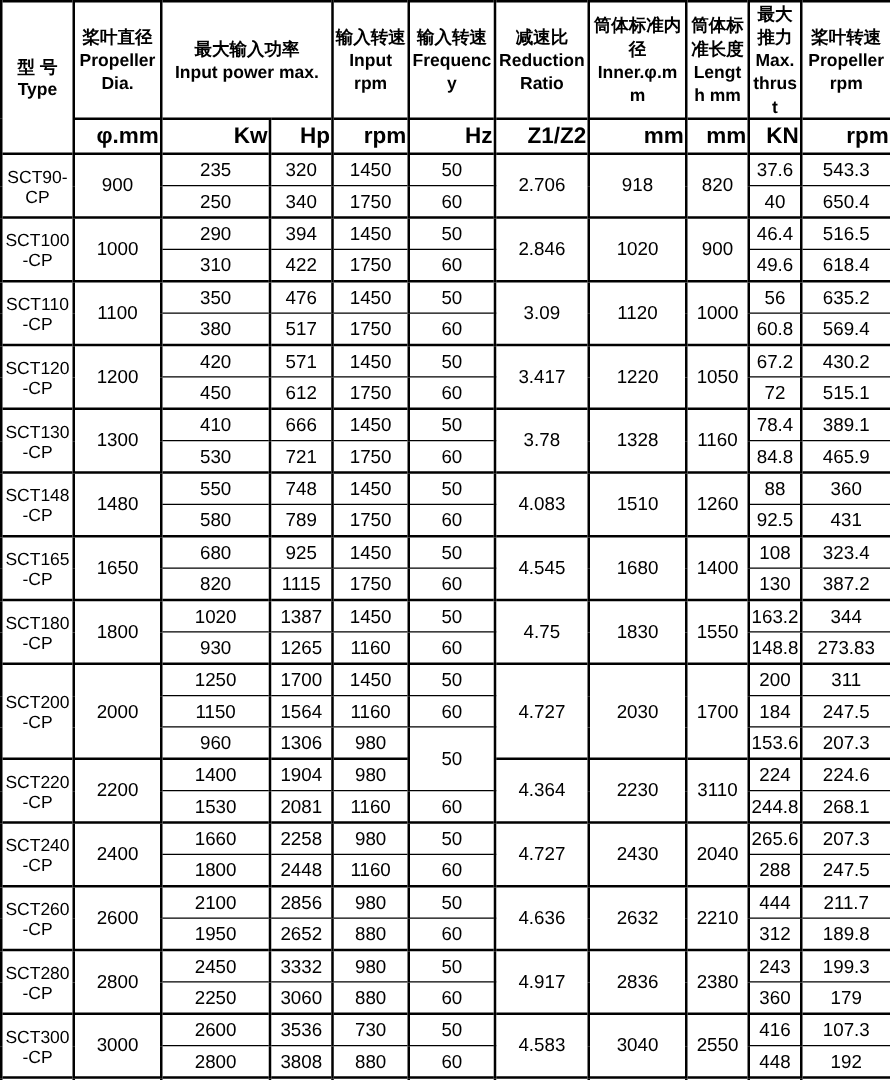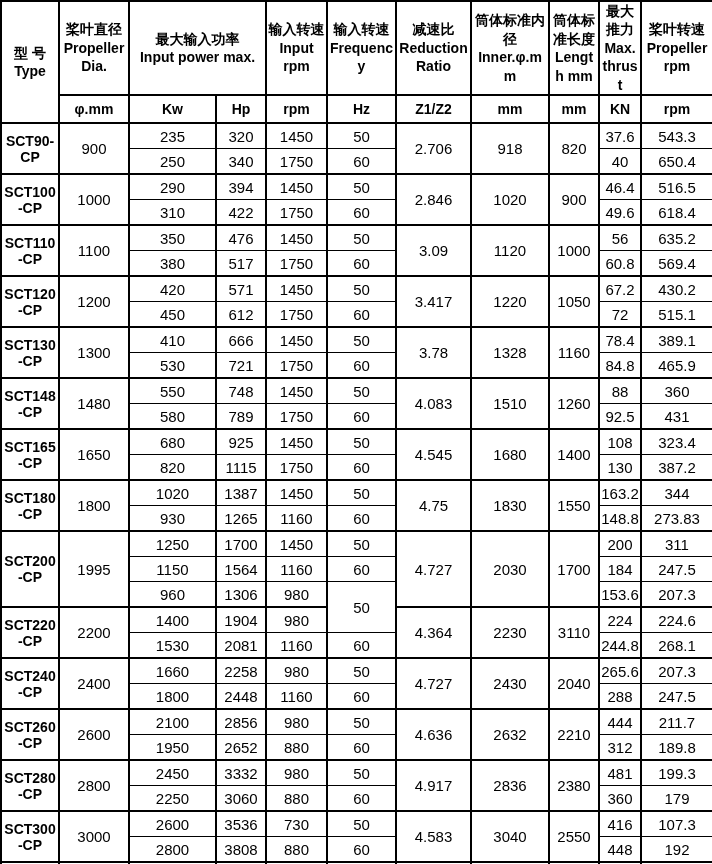--- a/index.html
+++ b/index.html
@@ -14,23 +14,23 @@
   }
   th, td {
     border-left: 2px solid #000;
     text-align: center;
     vertical-align: middle;
     padding: 0 1px;
     overflow: hidden;
   }
   thead th { font-weight: bold; font-size: 14px; line-height: 1.32; }
   tr.main-header th { height: 88px; }
-  tr.units th { border-top: 2px solid #000; height: 26px; font-size: 14px; }
+  tr.units th { border-top: 2px solid #000; height: 26px; font-size: 18px; text-align: right; }
   tbody td { font-size: 15px; height: 24px; line-height: 1.15; }
-  tbody td.model { font-weight: bold; font-size: 14px; overflow-wrap: anywhere; }
+  tbody td.model { font-weight: normal; font-size: 14px; overflow-wrap: anywhere; }
   tbody tr.group-start td { border-top: 2px solid #000; }
   tbody tr.sub td { border-top: 1px solid #000; }
   .hd-en { overflow-wrap: anywhere; }
 </style>
 </head>
 <body>
 
 <table>
   <colgroup>
     <col style="width:58px">
@@ -265,21 +265,21 @@
       <tr class="sub">
         <td>930</td>
         <td>1265</td>
         <td>1160</td>
         <td>60</td>
         <td>148.8</td>
         <td>273.83</td>
       </tr>
       <tr class="group-start">
         <td rowspan="3" class="model">SCT200-CP</td>
-        <td rowspan="3">1995</td>
+        <td rowspan="3">2000</td>
         <td>1250</td>
         <td>1700</td>
         <td>1450</td>
         <td>50</td>
         <td rowspan="3">4.727</td>
         <td rowspan="3">2030</td>
         <td rowspan="3">1700</td>
         <td>200</td>
         <td>311</td>
       </tr>
@@ -364,21 +364,21 @@
       <tr class="group-start">
         <td rowspan="2" class="model">SCT280-CP</td>
         <td rowspan="2">2800</td>
         <td>2450</td>
         <td>3332</td>
         <td>980</td>
         <td>50</td>
         <td rowspan="2">4.917</td>
         <td rowspan="2">2836</td>
         <td rowspan="2">2380</td>
-        <td>481</td>
+        <td>243</td>
         <td>199.3</td>
       </tr>
       <tr class="sub">
         <td>2250</td>
         <td>3060</td>
         <td>880</td>
         <td>60</td>
         <td>360</td>
         <td>179</td>
       </tr>

